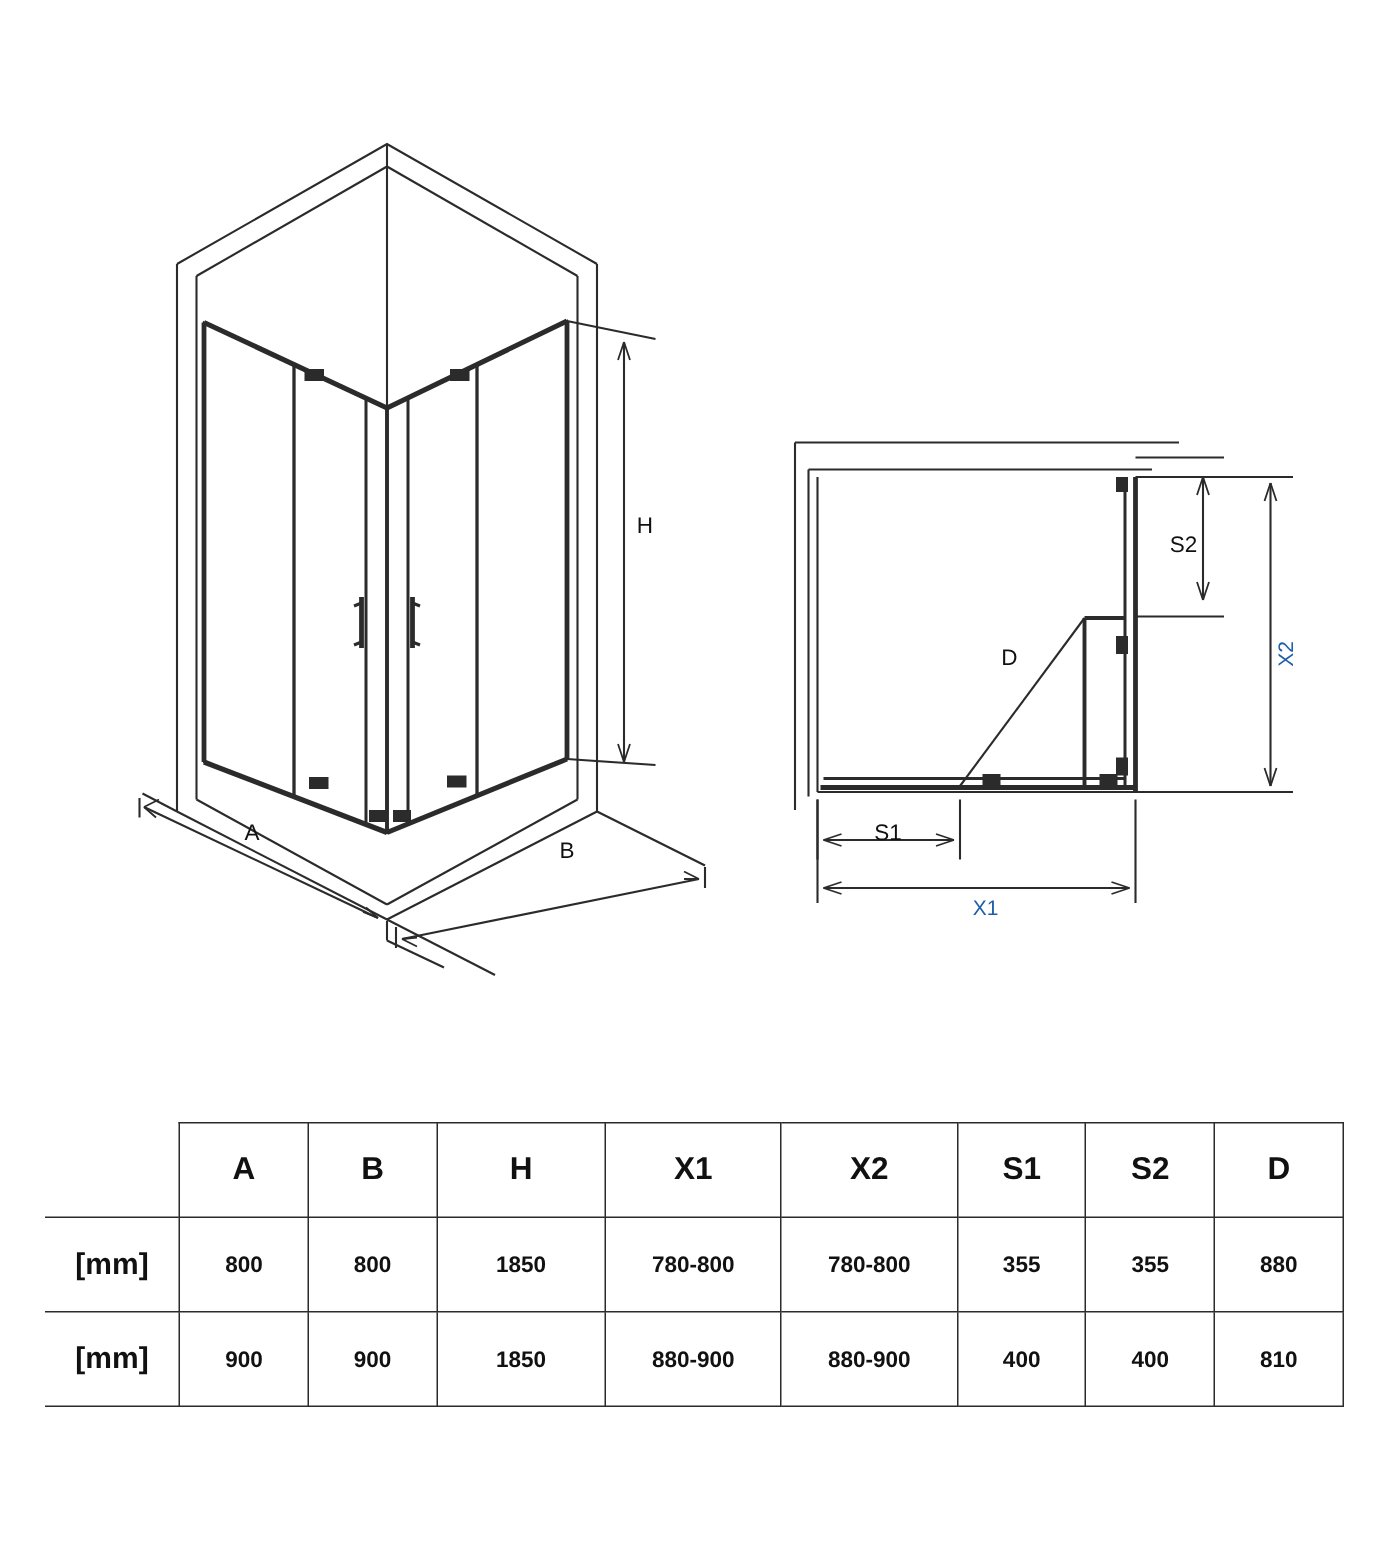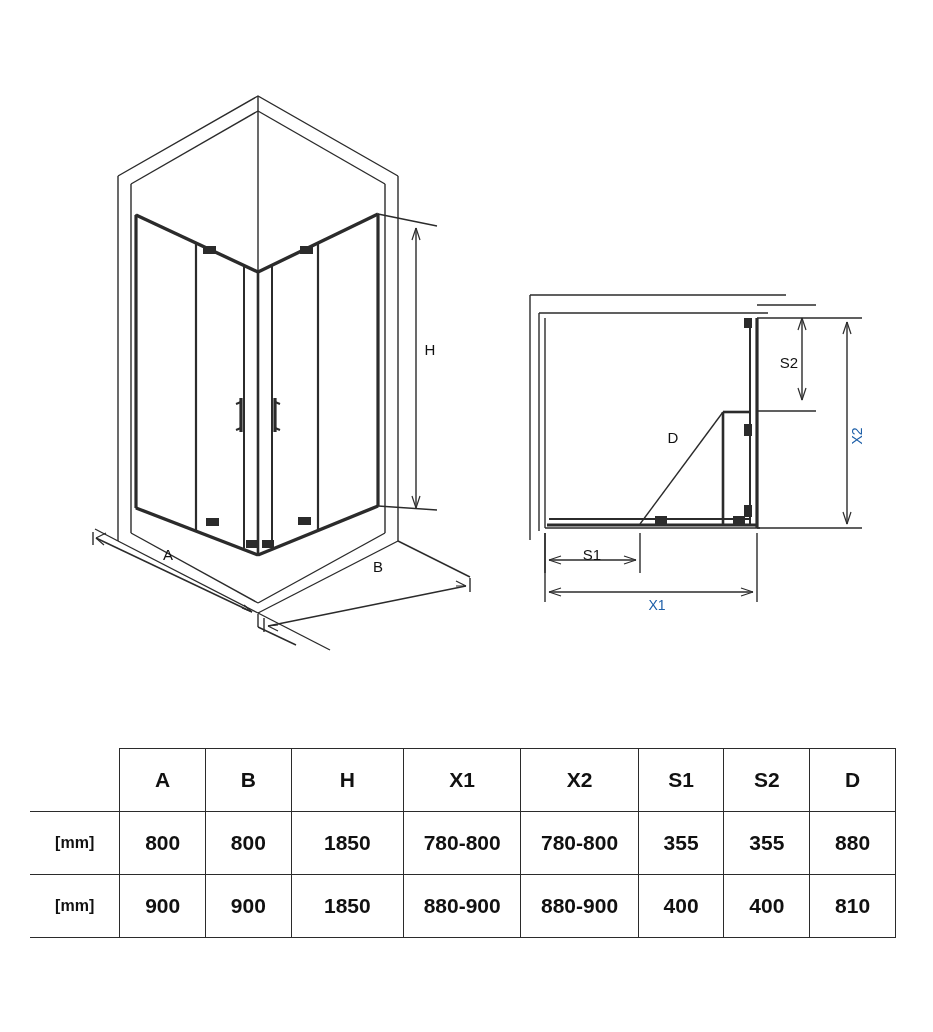--- a/index.html
+++ b/index.html
@@ -50,31 +50,31 @@
     border-collapse: collapse;
     width: 866px;
     table-layout: fixed;
     font-family: "Liberation Sans", sans-serif;
   }
   table.spec th, table.spec td {
     border: 1px solid #2b2b2b;
     height: 62px;
     text-align: center;
     vertical-align: middle;
-    font-size: 21px;
+    font-size: 15px;
     font-weight: bold;
     color: #111111;
     padding: 0;
   }
   table.spec thead th.corner-cell {
     border: none;
   }
   table.spec tbody td.unit-cell {
     border-left: none;
-    font-size: 16px;
+    font-size: 20px;
   }
   table.spec thead th {
     font-size: 21px;
   }
   .col-unit { width: 88px; }
   .col-a    { width: 84px; }
   .col-b    { width: 84px; }
   .col-h    { width: 110px; }
   .col-x1   { width: 115px; }
   .col-x2   { width: 115px; }

